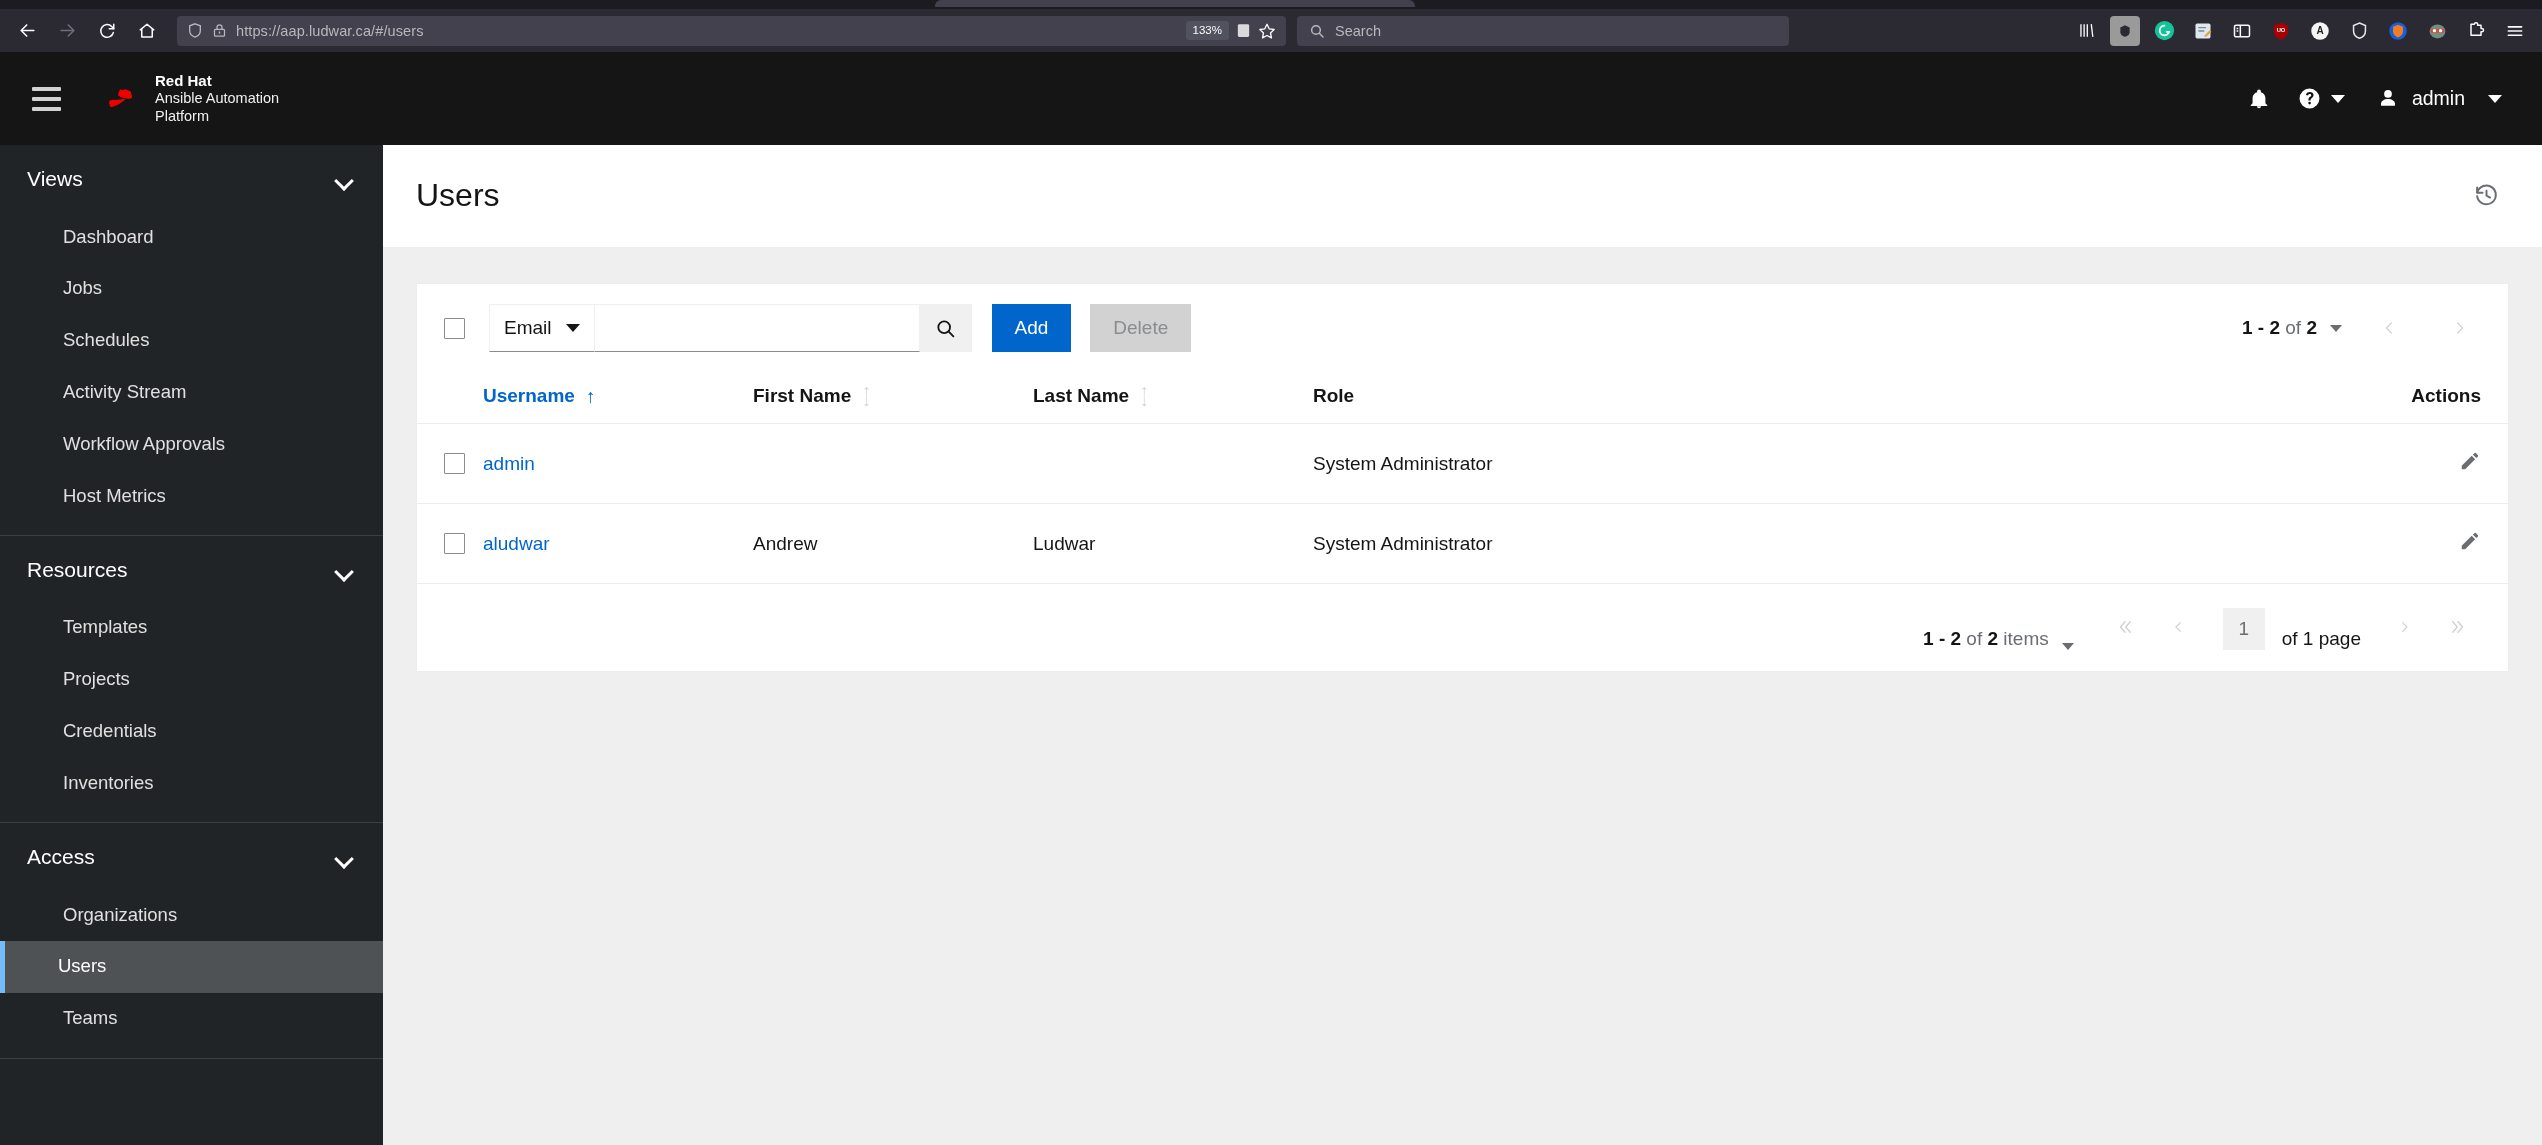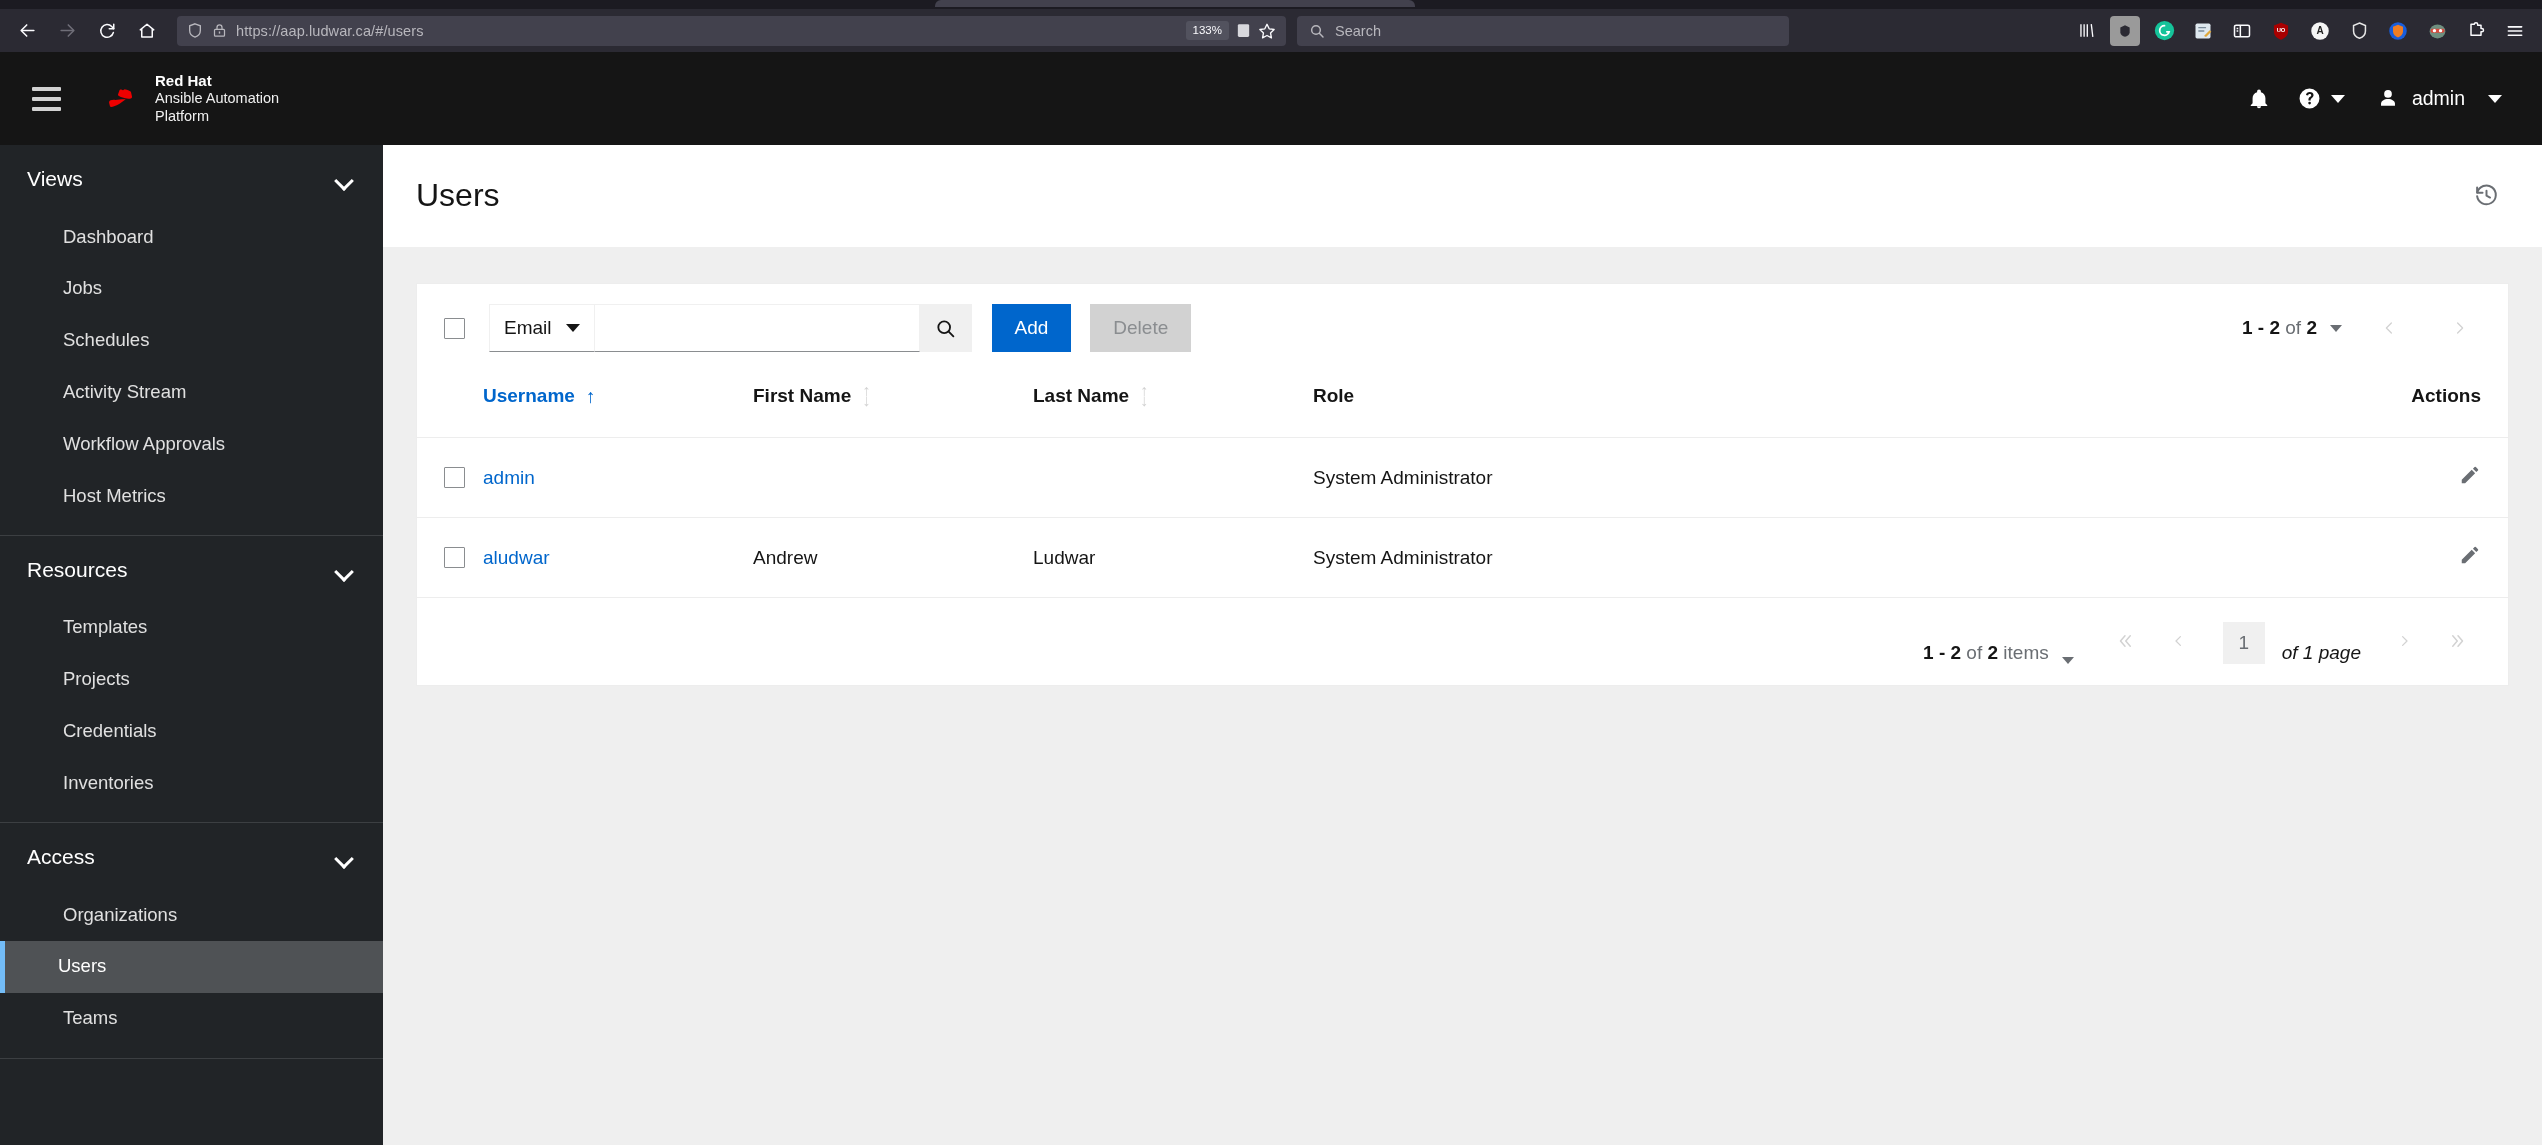--- a/index.html
+++ b/index.html
@@ -332,21 +332,21 @@
     background: none; border: none;
   }
 
   
   table.users { width: 100%; border-collapse: collapse; table-layout: fixed; }
   table.users th {
     text-align: right;
     font-size: 19px;
     font-weight: bold;
     color: #151515;
-    padding: 14px 0 30px 0;
+    padding: 14px 0 16px 0;
     vertical-align: middle;
     white-space: nowrap;
   }
   table.users th.sorted { color: #06c; }
   .th-inner { display: flex; align-items: center; gap: 11px; }
   .th-inner.right { justify-content: flex-end; }
   .sort-up {
     color: #06c;
     font-size: 19px;
     line-height: 1;
@@ -386,21 +386,21 @@
   .pagebox {
     width: 42px; height: 42px;
     background: #f0f0f0;
     border: none;
     text-align: center;
     font-size: 19px;
     color: #6a6e73;
     font-family: "Liberation Sans", sans-serif;
     margin-left: 21px;
   }
-  .of-pages { font-size: 19px; color: #151515; margin-left: 17px; font-style: italic; }
+  .of-pages { font-size: 19px; color: #151515; margin-left: 17px; }
   .dbl-arrow { font-size: 22px; }
 </style>
 </head>
 <body>
 
 <div class="browser-tabstrip">
   <div class="tab-stub"></div>
 </div>
 
 <div class="browser-toolbar">

